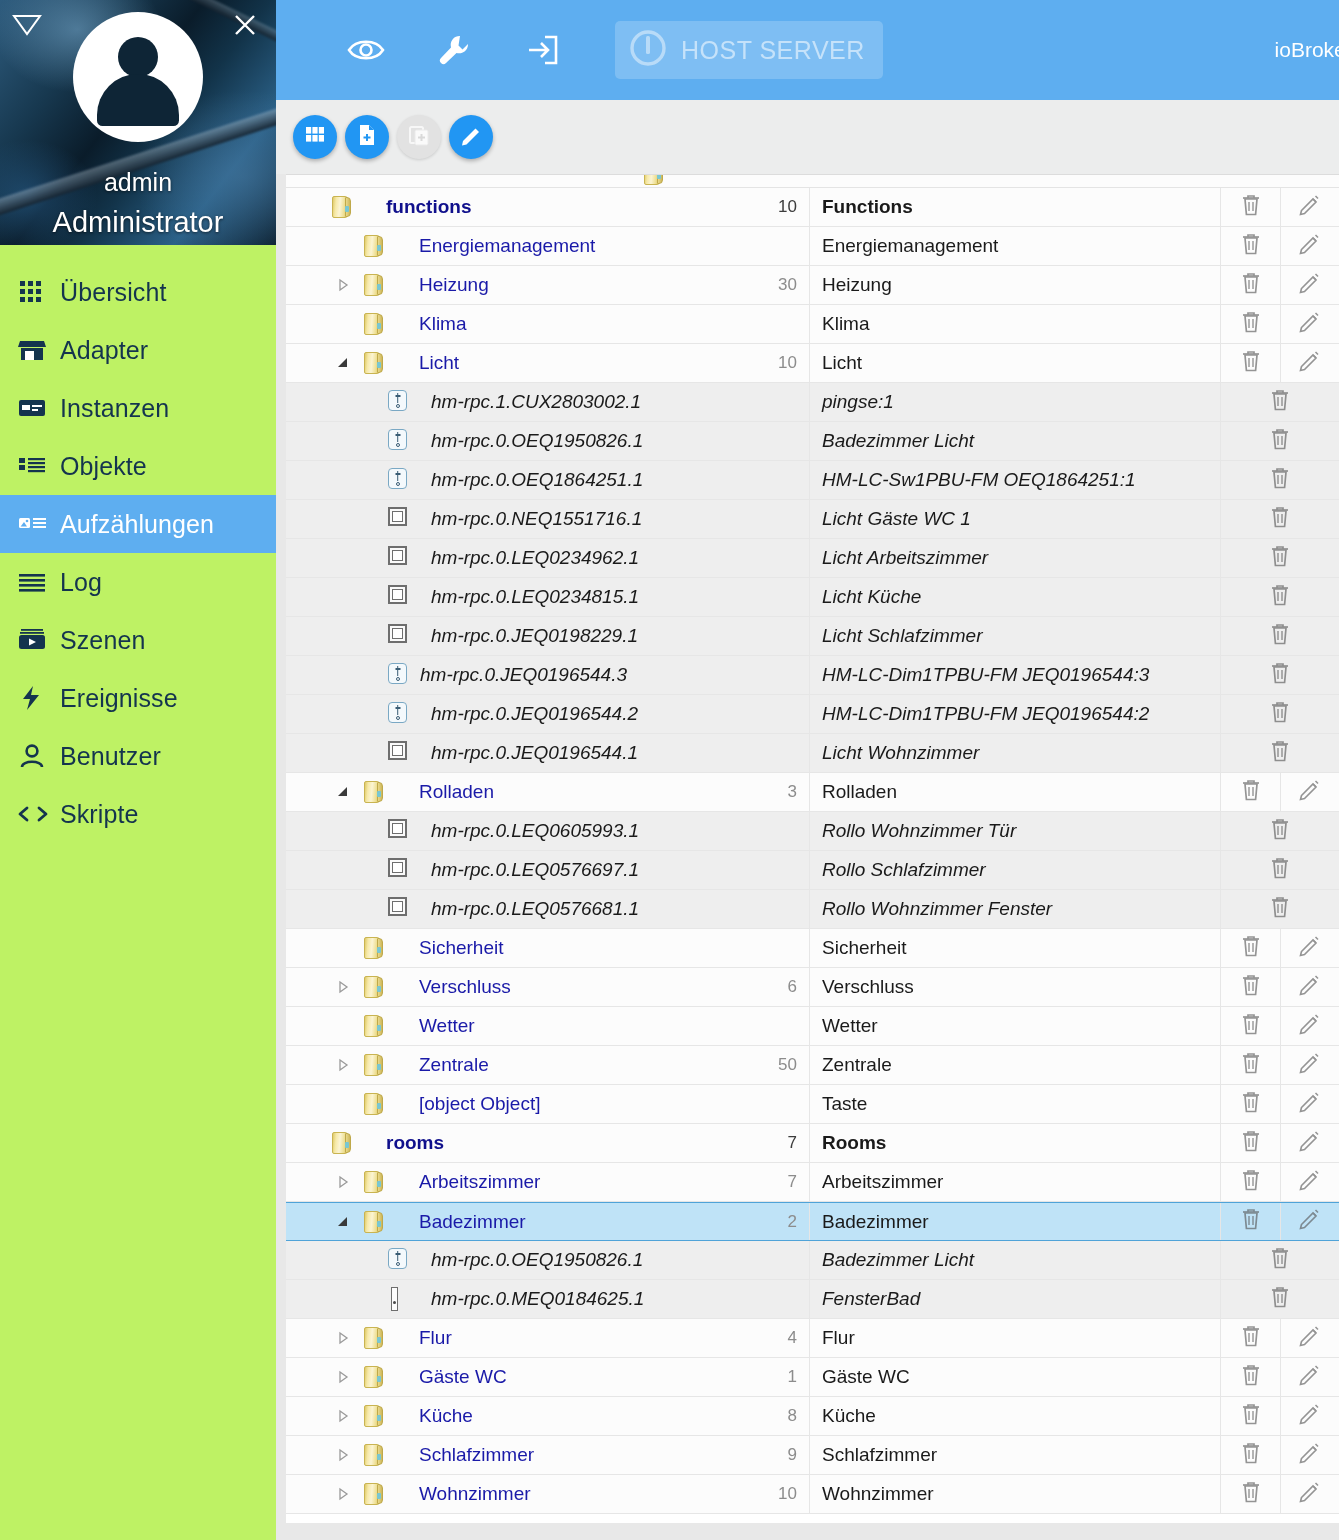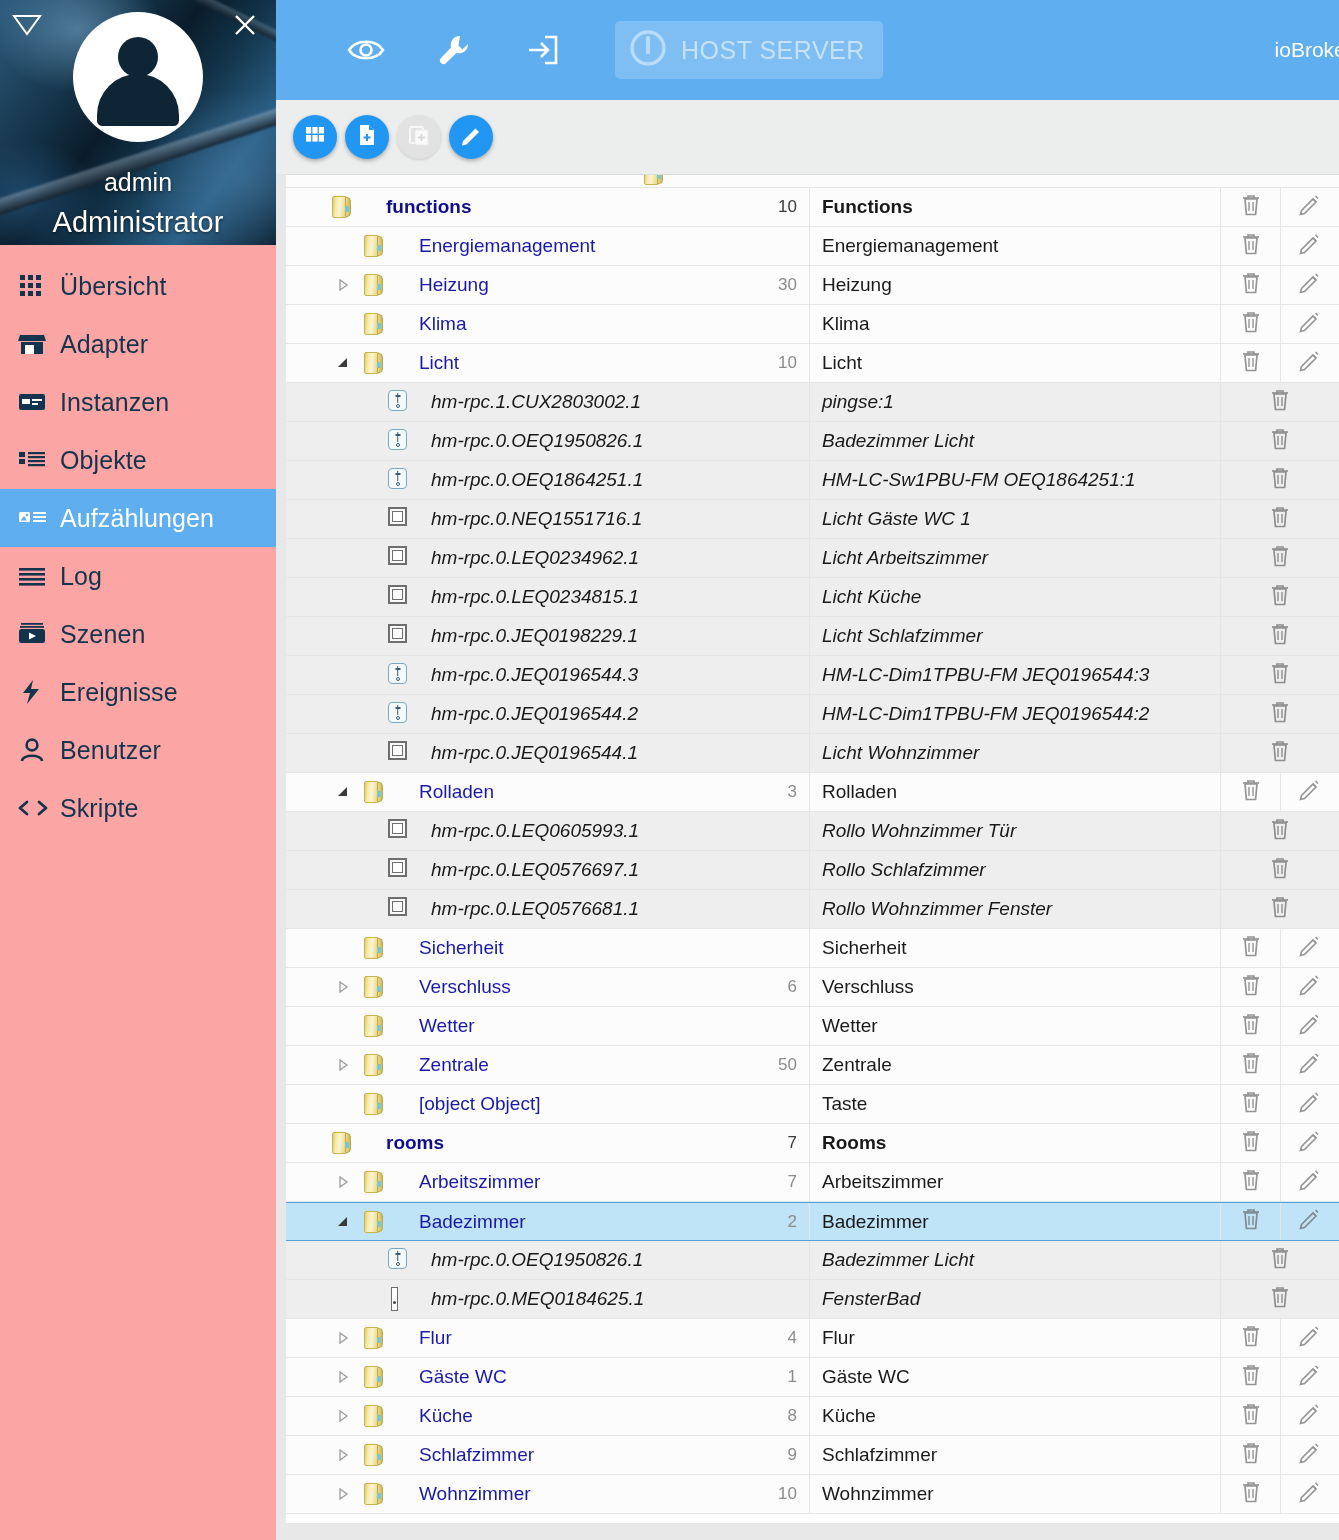--- a/index.html
+++ b/index.html
@@ -8,21 +8,21 @@
     font-family: "Liberation Sans", sans-serif;
     background: #e8e8e8;
     overflow: hidden;
   }
   #app { position: relative; width: 1339px; height: 1540px; }
 
   
   #sidebar {
     position: absolute; left: 0; top: 0;
     width: 276px; height: 1540px;
-    background: #fca5a5;
+    background: #bef264;
     z-index: 5;
   }
   .side-header {
     position: relative;
     height: 245px;
     overflow: hidden;
     background: #0d2233;
   }
   .side-header .bg {
     position: absolute; inset: 0;
@@ -85,21 +85,21 @@
     text-align: center; color: #fff;
     font-size: 25px; z-index: 3;
     text-shadow: 0 1px 3px rgba(0,0,0,.6);
   }
   .user-role {
     position: absolute; left: 0; right: 0; top: 206px;
     text-align: center; color: #fff;
     font-size: 29px; z-index: 3;
     text-shadow: 0 1px 3px rgba(0,0,0,.6);
   }
-  .nav { padding-top: 12px; }
+  .nav { padding-top: 18px; }
   .nav-item {
     display: flex; align-items: center;
     height: 58px; padding-left: 18px;
     color: #14344e; cursor: pointer;
   }
   .nav-item.selected { background: #5eaef0; color: #ffffff; }
   .nav-ico {
     width: 42px; height: 30px;
     display: flex; align-items: center;
     flex: 0 0 42px;
@@ -828,21 +828,21 @@
         <div class="row alt">
           <div class="c-tree">
             <span class="ficon" style="left:102px">
               <div class="sico">
                 <div class="fr"></div>
                 <div class="ln"></div>
                 <div class="nub"></div>
                 <div class="dt"></div>
               </div>
             </span>
-            <span class="tlabel leaf" style="left:145px">hm-rpc.0.JEQ0196544.3</span>
+            <span class="tlabel leaf" style="left:134px">hm-rpc.0.JEQ0196544.3</span>
           </div>
           <div class="c-name leaf">HM-LC-Dim1TPBU-FM JEQ0196544:3</div>
           <div class="c-del wide">
             <span class="ico-btn"><svg width="22" height="24" viewBox="0 0 22 24">
                 <path d="M3 5 H19" stroke="#555" stroke-width="1.7"></path>
                 <path d="M8 5 V3 H14 V5" fill="none" stroke="#555" stroke-width="1.7"></path>
                 <path d="M5 6 H17 L15.6 21.5 H6.4 Z" fill="none" stroke="#555" stroke-width="1.7"></path>
                 <path d="M9 9 V18 M13 9 V18" stroke="#555" stroke-width="1.4"></path>
               </svg></span>
           </div>

